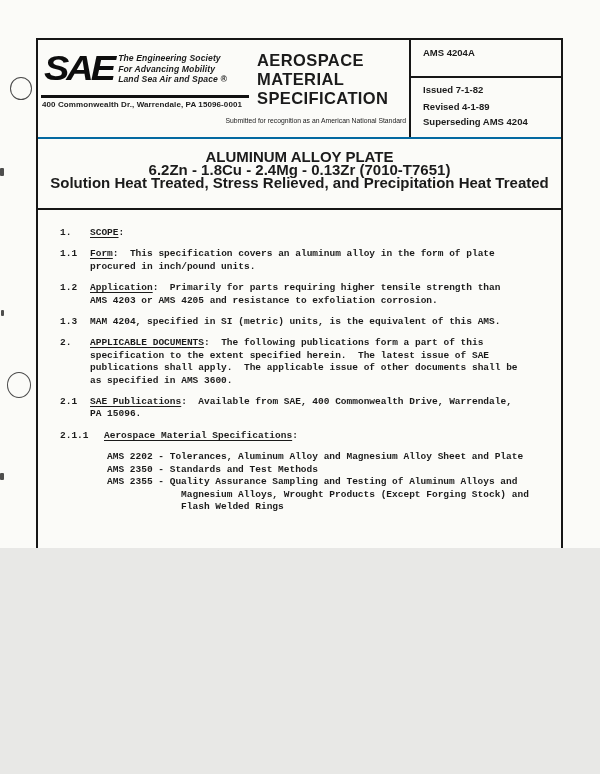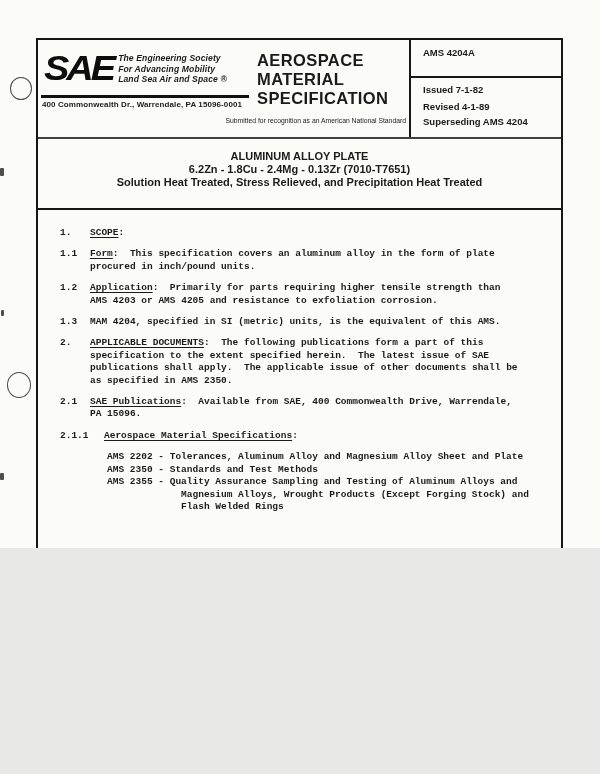--- a/index.html
+++ b/index.html
@@ -23,22 +23,22 @@
             line-height:19px;letter-spacing:.4px;}
   .submitted{position:absolute;left:150px;top:77px;width:218px;font-size:6.8px;text-align:right;color:#222;}
   .hdr-right{position:absolute;left:371px;top:0;width:154px;height:97px;border-left:2px solid #161616;box-sizing:border-box;}
   .doc-number{position:absolute;left:12px;top:7px;font-size:9.5px;}
   .hdr-right-rule{position:absolute;left:0;top:36px;width:100%;height:2px;background:#161616;}
   .issued{position:absolute;left:12px;top:44px;font-size:9.5px;}
   .revised{position:absolute;left:12px;top:61px;font-size:9.5px;}
   .superseding{position:absolute;left:12px;top:76px;font-size:9.5px;}
 
   
-  .title-block{height:71px;border-top:2px solid #404040;box-sizing:border-box;
-               padding-top:11px;text-align:center;font-size:11px;line-height:13px;}
+  .title-block{height:71px;border-top:2px solid #0369a1;box-sizing:border-box;
+               padding-top:11px;text-align:center;font-size:15px;line-height:13px;}
 
   
   .body-box{border-top:2px solid #161616;box-sizing:border-box;padding:17px 10px 0 22px;}
   .sec{display:flex;margin-bottom:9px;font-family:"Liberation Mono","DejaVu Sans Mono",monospace;
        font-weight:700;font-size:9.5px;line-height:12.4px;color:#1b1b1b;}
   .sec .num{flex:none;width:30px;}
   .sec.wide .num{width:44px;}
   .sec.list .num{width:47px;}
   .sec .txt{white-space:pre;}
   .u{text-decoration:underline;text-underline-offset:1.5px;}
@@ -130,21 +130,21 @@
           <div class="sec">
             <span class="num">1.2</span>
             <div class="txt"><div class="tline"><span class="u">Application</span>:  Primarily for parts requiring higher tensile strength than</div><div class="tline">AMS 4203 or AMS 4205 and resistance to exfoliation corrosion.</div></div>
           </div>
           <div class="sec">
             <span class="num">1.3</span>
             <div class="txt"><div class="tline">MAM 4204, specified in SI (metric) units, is the equivalent of this AMS.</div></div>
           </div>
           <div class="sec">
             <span class="num">2.</span>
-            <div class="txt"><div class="tline"><span class="u">APPLICABLE DOCUMENTS</span>:  The following publications form a part of this</div><div class="tline">specification to the extent specified herein.  The latest issue of SAE</div><div class="tline">publications shall apply.  The applicable issue of other documents shall be</div><div class="tline">as specified in AMS 2350.</div></div>
+            <div class="txt"><div class="tline"><span class="u">APPLICABLE DOCUMENTS</span>:  The following publications form a part of this</div><div class="tline">specification to the extent specified herein.  The latest issue of SAE</div><div class="tline">publications shall apply.  The applicable issue of other documents shall be</div><div class="tline">as specified in AMS 3600.</div></div>
           </div>
           <div class="sec">
             <span class="num">2.1</span>
             <div class="txt"><div class="tline"><span class="u">SAE Publications</span>:  Available from SAE, 400 Commonwealth Drive, Warrendale,</div><div class="tline">PA 15096.</div></div>
           </div>
           <div class="sec wide">
             <span class="num">2.1.1</span>
             <div class="txt"><div class="tline"><span class="u">Aerospace Material Specifications</span>:</div></div>
           </div>
           <div class="sec list">

